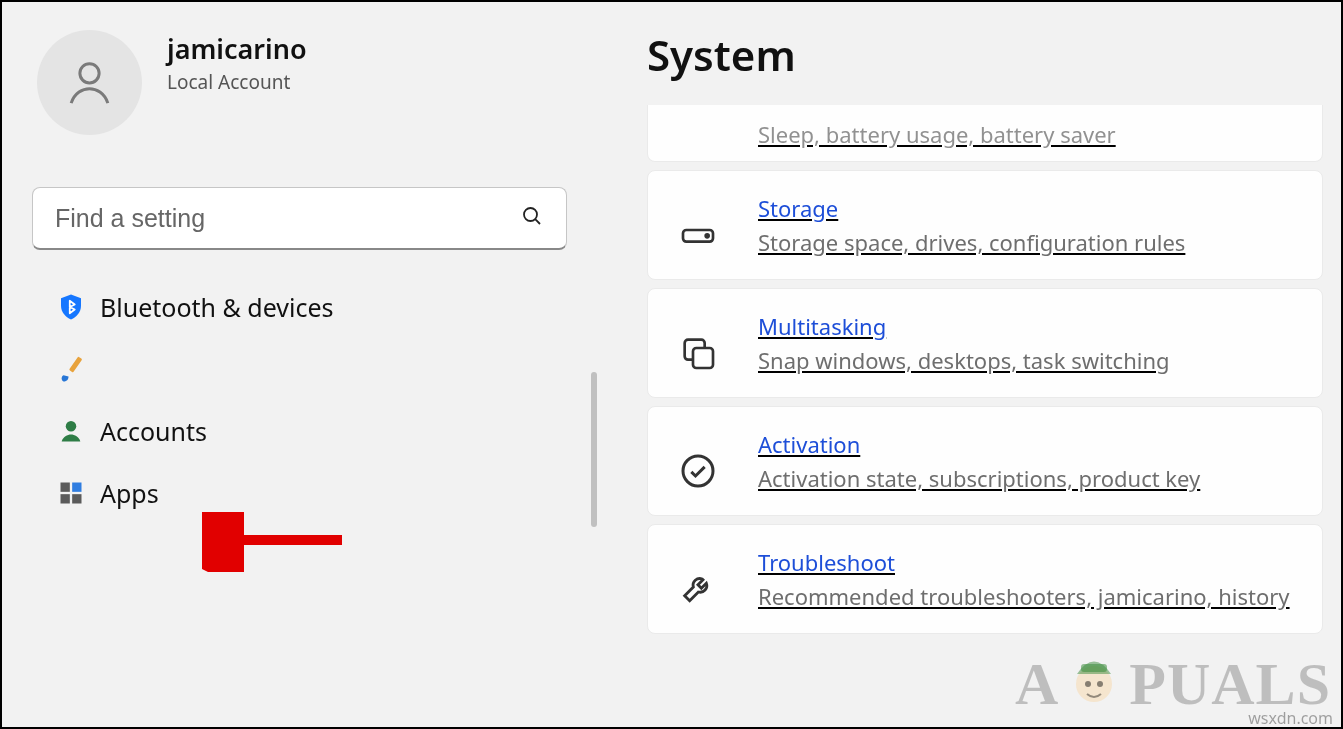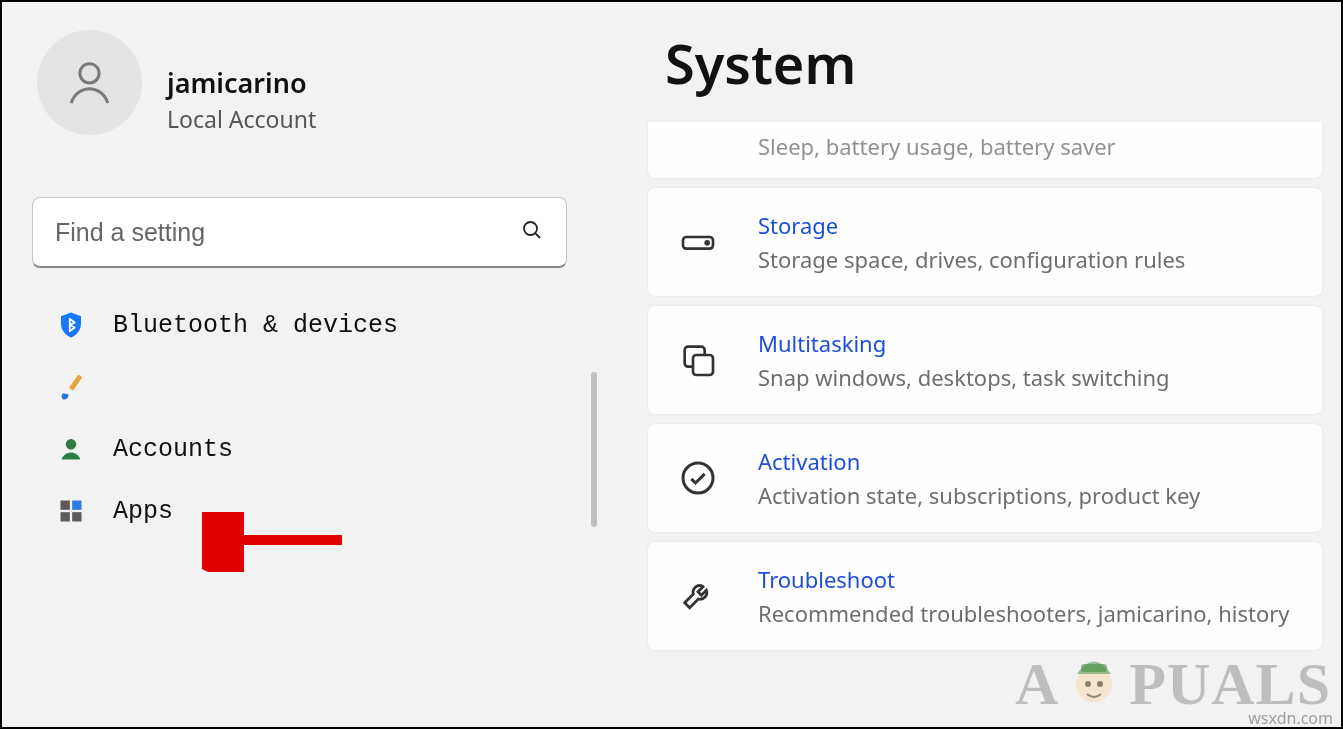--- a/index.html
+++ b/index.html
@@ -17,39 +17,39 @@
     display: flex;
     height: 100%;
   }
   .sidebar {
     width: 595px;
     padding: 20px 30px 0 30px;
     position: relative;
   }
   .account {
     display: flex;
-    align-items: flex-end;
+    align-items: flex-start;
     gap: 25px;
     padding: 8px 5px 30px 5px;
   }
   .avatar {
     width: 105px;
     height: 105px;
     border-radius: 50%;
     background: #e4e4e4;
     display: flex;
     align-items: center;
     justify-content: center;
   }
   .avatar svg { width: 55px; height: 55px; }
   .account-name { font-size: 27px; font-weight: 600; color: #111; }
-  .account-type { font-size: 23px; color: #555; margin-top: 2px; }
+  .account-type { font-size: 19px; color: #555; margin-top: 2px; }
   .searchbox {
-    margin-top: 32px;
-    height: 71px;
+    margin-top: 22px;
+    height: 63px;
     background: #fff;
     border: 1px solid #c6c6c6;
     border-bottom: 2px solid #888;
     border-radius: 8px;
     display: flex;
     align-items: center;
     padding: 0 22px;
     gap: 10px;
   }
   .search-input {
@@ -62,25 +62,24 @@
   }
   .search-input::placeholder { color: #666; }
   .search-icon svg { width: 24px; height: 24px; }
   .nav {
     margin-top: 26px;
   }
   .nav-item {
     height: 62px;
     display: flex;
     align-items: center;
-    gap: 25px;
+    gap: 12px;
     padding-left: 22px;
     border-radius: 8px;
     cursor: pointer;
-    font-family: Liberation Mono, monospace;
   }
   .nav-icon {
     width: 34px;
     height: 34px;
     display: flex;
     align-items: center;
     justify-content: center;
   }
   .nav-label {
     font-size: 25px;
@@ -95,42 +94,42 @@
     height: 155px;
     background: #c0c0c0;
     border-radius: 3px;
   }
   .main {
     flex: 1;
     padding: 24px 10px 0 50px;
     position: relative;
   }
   .page-title {
-    font-size: 54px;
+    font-size: 42px;
     font-weight: 600;
     color: #111;
     margin-bottom: 22px;
-    margin-left: 18px;
   }
   .cards {
     display: flex;
     flex-direction: column;
     gap: 8px;
     padding-right: 8px;
   }
   .card {
     background: #fefefe;
     border: 1px solid #eaeaea;
     border-radius: 8px;
     display: flex;
-    align-items: center;
+    align-items: flex-end;
     padding: 22px 28px 22px 28px;
     gap: 38px;
     min-height: 110px;
     cursor: pointer;
+    text-decoration: underline;
   }
   .card.partial-top {
     min-height: 52px;
     padding-top: 0;
     padding-bottom: 12px;
     border-top-left-radius: 0;
     border-top-right-radius: 0;
     border-top: none;
   }
   .card-icon {

